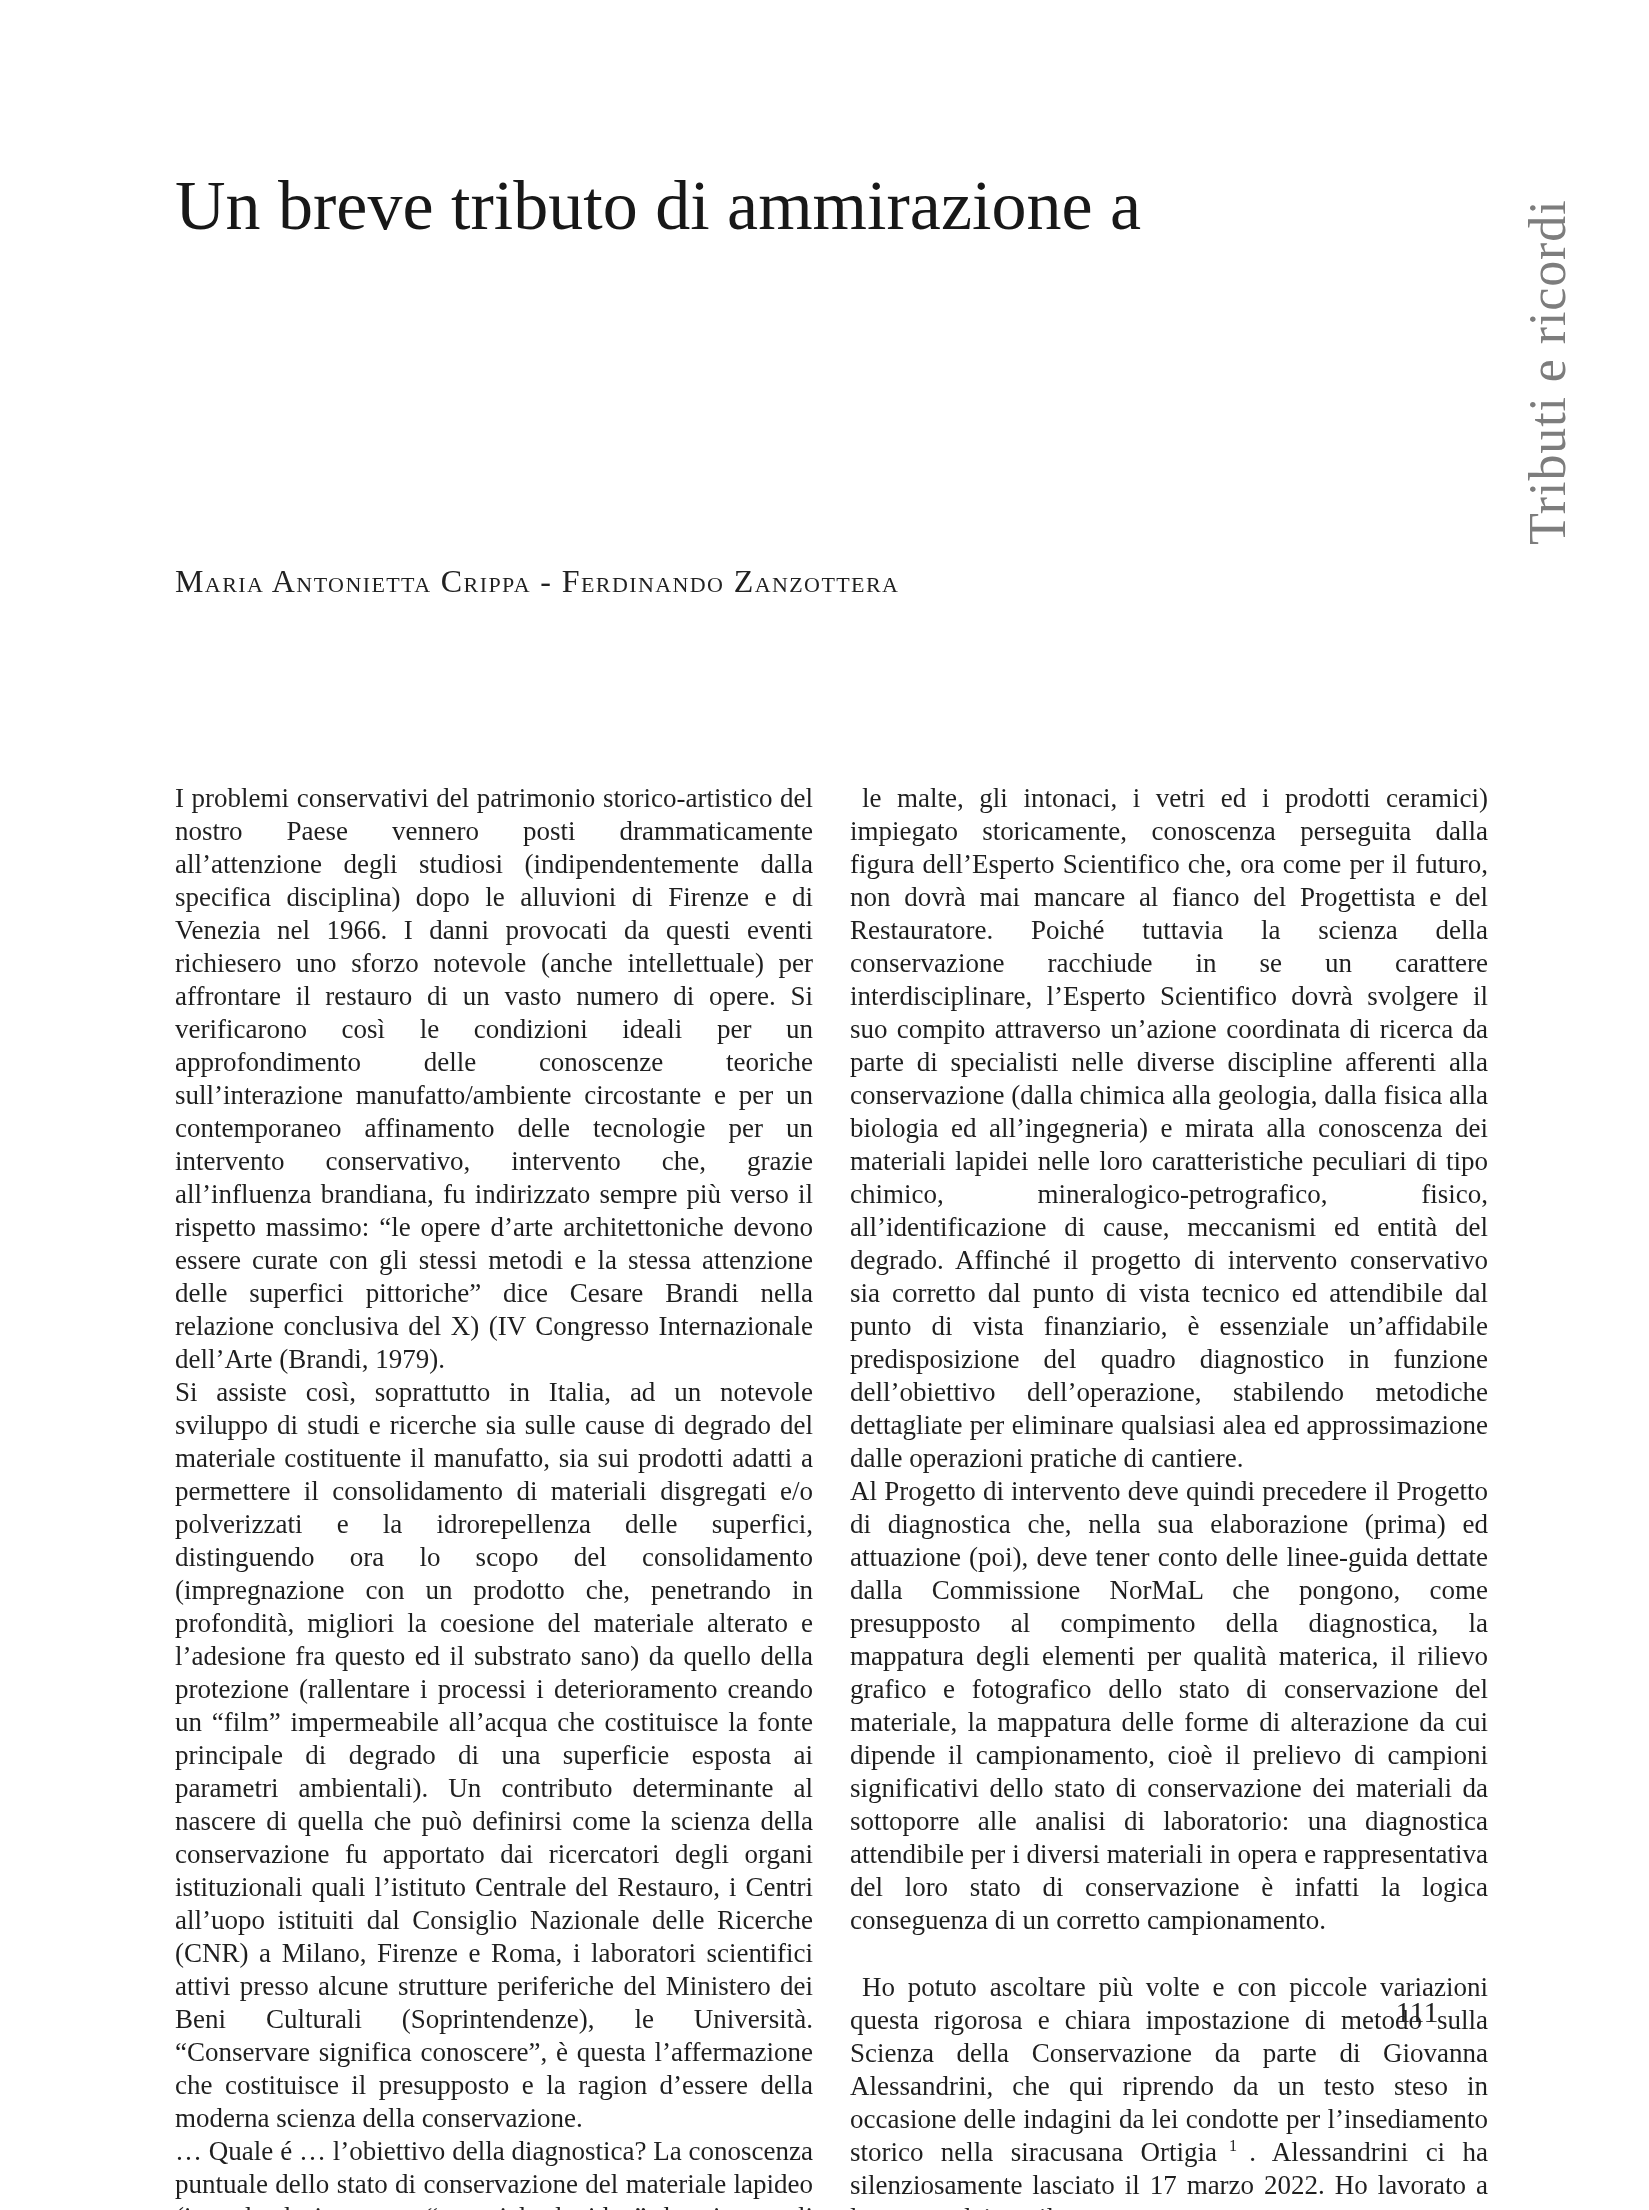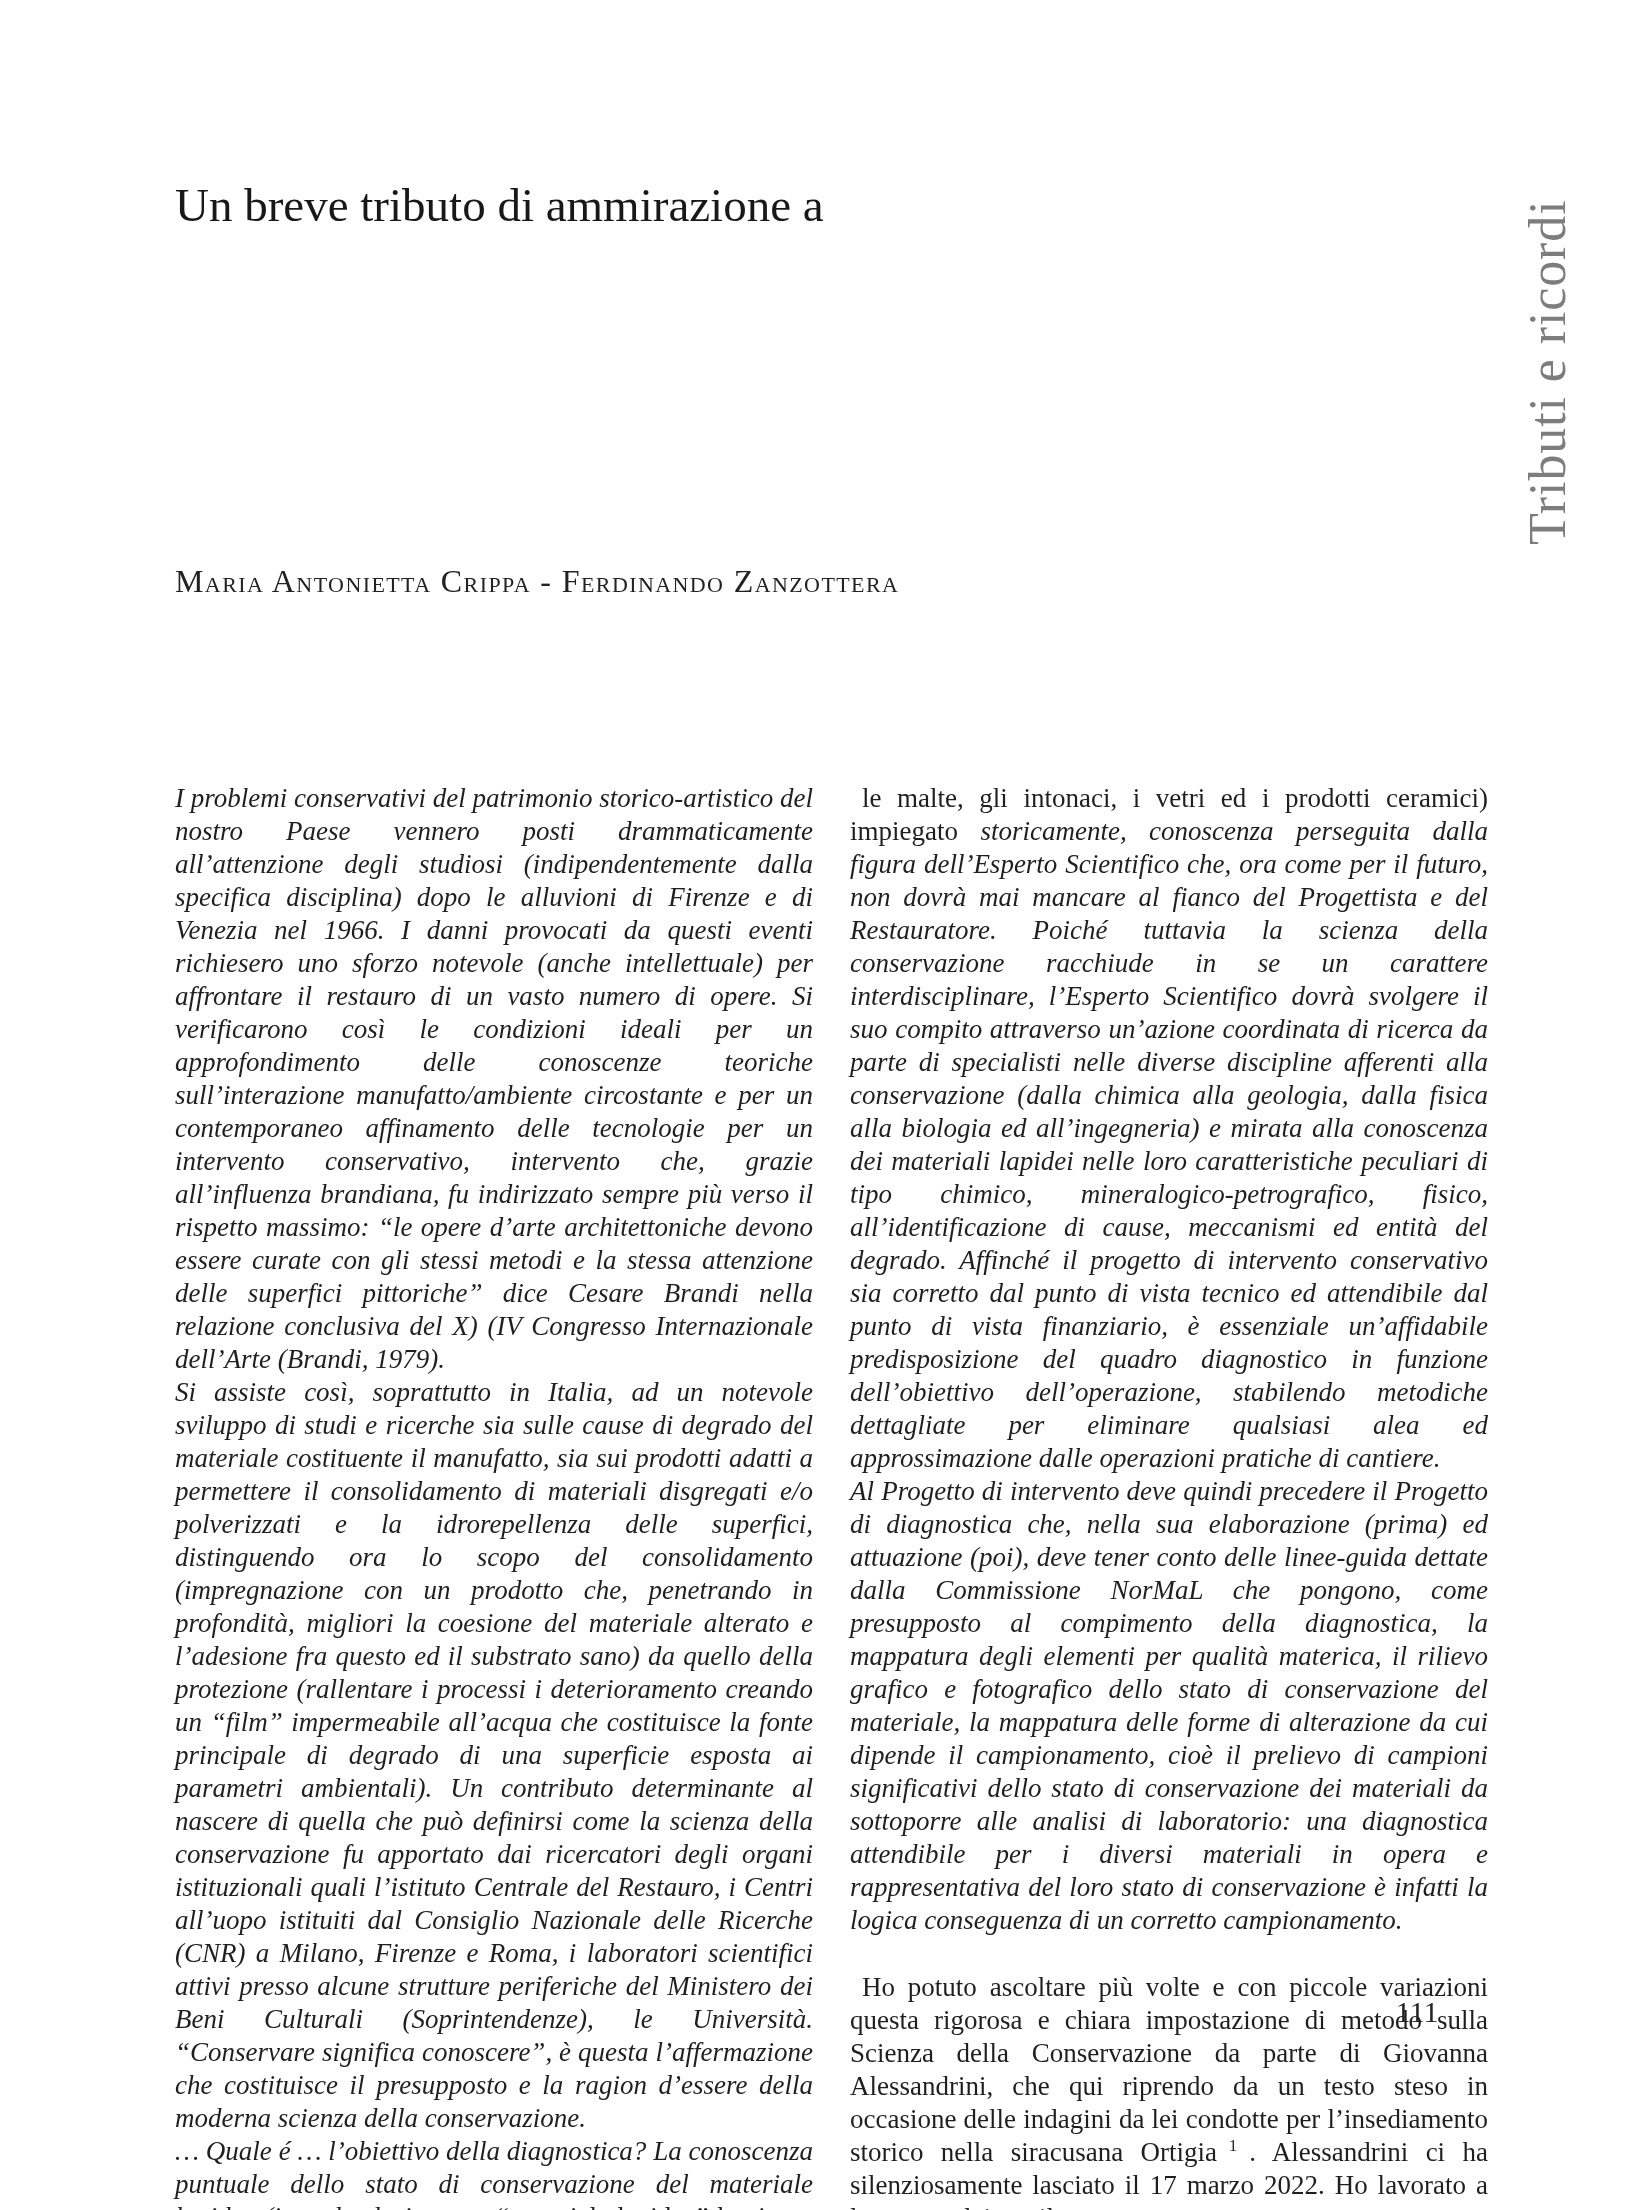--- a/index.html
+++ b/index.html
@@ -10,21 +10,21 @@
     background: #ffffff;
     font-family: "Liberation Serif", serif;
     color: #1f1f1f;
     overflow: hidden;
   }
   .title {
     position: absolute;
     left: 175px;
     top: 159px;
     width: 1230px;
-    font-size: 47px;
+    font-size: 70px;
     line-height: 93px;
     font-weight: normal;
     color: #181818;
     margin: 0;
     letter-spacing: 0px;
   }
   .title .title-line { display: block; }
   .sidebar-label {
     position: absolute;
     left: 1517px;
@@ -52,21 +52,21 @@
     top: 782px;
     width: 638px;
     text-align: justify;
     font-size: 27px;
     line-height: 33px;
   }
   #col-left  { left: 175px; }
   #col-right { left: 850px; }
   .para { margin: 0; }
   .para.gap-top { margin-top: 34px; }
-  .seg-italic { font-style: italic; }
+  .seg-italic { }
   .seg-roman  { font-style: normal; margin-left: 12px; }
   sup.seg-roman { font-size: 60%; line-height: 0; vertical-align: super; }
   .page-number {
     position: absolute;
     left: 1328px;
     top: 1995px;
     width: 178px;
     text-align: center;
     font-size: 30px;
     color: #222222;

